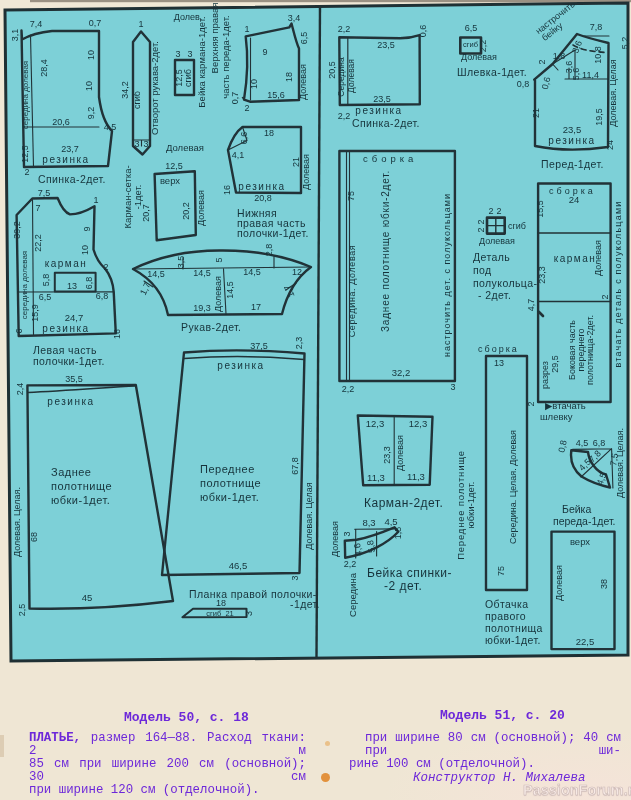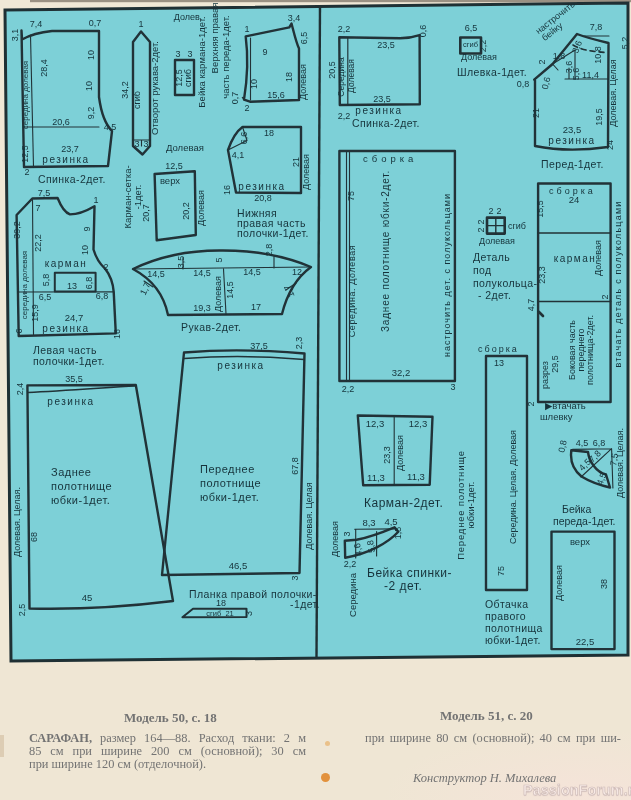--- a/index.html
+++ b/index.html
@@ -2,21 +2,21 @@
 <html><head>
 <meta charset="utf-8">
 <style>
 html,body{margin:0;padding:0;}
 #page{position:relative;width:631px;height:800px;background:#f0e8d6;overflow:hidden;
   font-family:"Liberation Sans", sans-serif;}
 svg text{fill:#17333b;font-family:"Liberation Sans", sans-serif;}
 svg .nm{font-size:10.5px;letter-spacing:.4px;}
 svg .dm{font-size:9px;}
 svg .rz{font-size:10px;letter-spacing:1.5px;}
-.cap{position:absolute;font-family:Liberation Serif, serif;color:#737373;}
+.cap{position:absolute;font-family:Liberation Mono, monospace;color:#6d28d9;}
 </style>
 </head>
 <body>
 <div id="page">
 <svg width="631" height="800" viewBox="0 0 631 800">
 <defs>
         <filter id="soft" x="-5%" y="-5%" width="110%" height="110%">
           <feGaussianBlur stdDeviation="0.28"></feGaussianBlur>
         </filter>
       </defs>
@@ -418,30 +418,31 @@
 <text class="nm" x="485" y="632">полотнища</text>
 <text class="nm" x="485" y="644">юбки-1дет.</text>
 </g>
 </g>
 </g>
 </svg>
 
 <div class="cap" style="left:124px;top:710px;width:180px;font-size:13px;font-weight:bold;">Модель 50, с. 18</div>
 
 <div class="cap" style="left:29px;top:732px;width:277px;font-size:12.4px;line-height:12.9px;">
-<div style="text-align:justify;text-align-last:justify;"><b>САРАФАН,</b> размер 164—88. Расход ткани: 2 м</div>
+<div style="text-align:justify;text-align-last:justify;"><b>ПЛАТЬЕ,</b> размер 164—88. Расход ткани: 2 м</div>
 <div style="text-align:justify;text-align-last:justify;">85 см при ширине 200 см (основной); 30 см</div>
 <div>при ширине 120 см (отделочной).</div>
 </div>
 
 
 <div class="cap" style="left:440px;top:708px;width:180px;font-size:13px;font-weight:bold;">Модель 51, с. 20</div>
 
 <div class="cap" style="left:349px;top:732px;width:272px;font-size:12.4px;line-height:12.9px;">
 <div style="text-align:justify;text-align-last:justify;margin-left:16px;">при ширине 80 см (основной); 40 см при ши-</div>
+<div>рине 100 см (отделочной).</div>
 </div>
 
 <div class="cap" style="left:413px;top:771px;width:240px;font-size:12.5px;font-style:italic;">Конструктор Н. Михалева</div>
 
 <div style="position:absolute;left:321px;top:773px;width:9px;height:9px;border-radius:50%;background:#e2913c;"></div>
 <div style="position:absolute;left:325px;top:741px;width:5px;height:5px;border-radius:50%;background:#e8b06a;opacity:.7"></div>
 
 <div style="position:absolute;left:523px;top:782px;font-size:14.5px;font-weight:bold;color:#f7eae6;-webkit-text-stroke:.6px #cdbab6;text-shadow:0 1px 1px #d8c6c2;letter-spacing:0px;">PassionForum.ru</div>
 </div>
 

